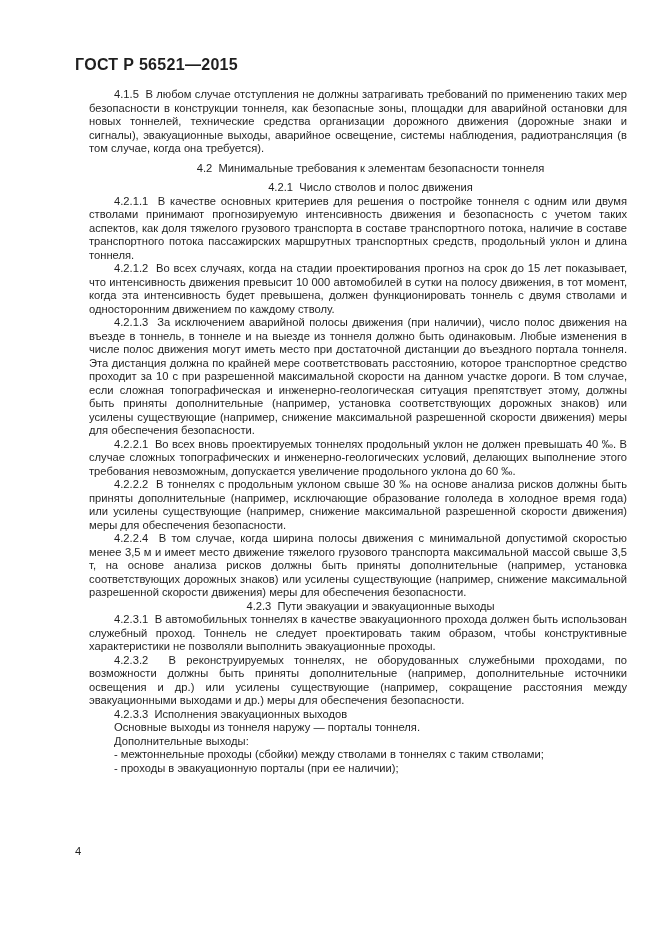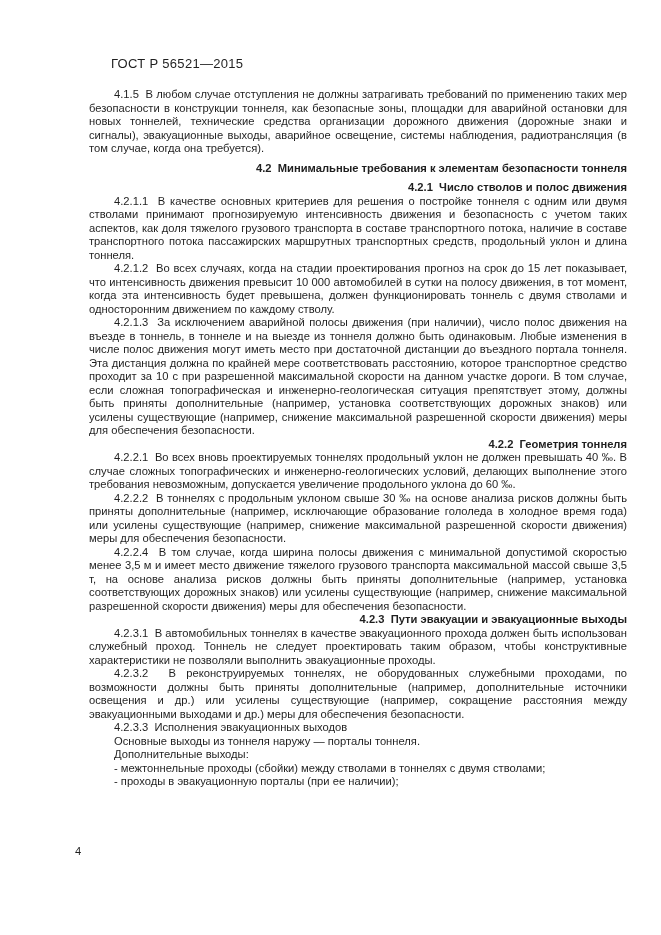--- a/index.html
+++ b/index.html
@@ -9,43 +9,42 @@
     height: 935px;
     background: #ffffff;
     font-family: "Liberation Sans", sans-serif;
     color: #1f1f1f;
     overflow: hidden;
   }
   .doc-header {
     position: absolute;
     left: 75px;
     top: 56px;
-    font-size: 13px;
-    font-weight: 400;
+    font-size: 16px;
+    font-weight: 700;
     letter-spacing: 0.3px;
-    margin-left: 36px;
   }
   .content {
     position: absolute;
     left: 89px;
     top: 88px;
     width: 538px;
     font-size: 11.2px;
     line-height: 13.5px;
     text-align: justify;
     hyphens: auto;
     -webkit-hyphens: auto;
   }
   .content p {
     margin: 0;
     text-indent: 25px;
   }
   .content p.h {
-    font-weight: 700;
-    text-align: right;
+    font-weight: 400;
+    text-align: center;
   }
   .content p.h-sp {
     margin-top: 6px;
   }
   .page-number {
     position: absolute;
     left: 75px;
     top: 845px;
     font-size: 11.2px;
   }
@@ -60,32 +59,31 @@
   <div class="content">
     <p>4.1.5&nbsp; В любом случае отступления не должны затрагивать требований по применению таких мер безопасности в конструкции тоннеля, как безопасные зоны, площадки для аварийной остановки для новых тоннелей, технические средства организации дорожного движения (дорожные знаки и сигналы), эвакуационные выходы, аварийное освещение, системы наблюдения, радиотрансляция (в том случае, когда она требуется).</p>
 
     <p class="h h-sp">4.2&nbsp; Минимальные требования к элементам безопасности тоннеля</p>
     <p class="h h-sp">4.2.1&nbsp; Число стволов и полос движения</p>
 
     <p>4.2.1.1&nbsp; В качестве основных критериев для решения о постройке тоннеля с одним или двумя стволами принимают прогнозируемую интенсивность движения и безопасность с учетом таких аспектов, как доля тяжелого грузового транспорта в составе транспортного потока, наличие в составе транспортного потока пассажирских маршрутных транспортных средств, продольный уклон и длина тоннеля.</p>
     <p>4.2.1.2&nbsp; Во всех случаях, когда на стадии проектирования прогноз на срок до 15 лет показывает, что интенсивность движения превысит 10&nbsp;000 автомобилей в сутки на полосу движения, в тот момент, когда эта интенсивность будет превышена, должен функционировать тоннель с двумя стволами и односторонним движением по каждому стволу.</p>
     <p>4.2.1.3&nbsp; За исключением аварийной полосы движения (при наличии), число полос движения на въезде в тоннель, в тоннеле и на выезде из тоннеля должно быть одинаковым. Любые изменения в числе полос движения могут иметь место при достаточной дистанции до въездного портала тоннеля. Эта дистанция должна по крайней мере соответствовать расстоянию, которое транспортное средство проходит за 10 с при разрешенной максимальной скорости на данном участке дороги. В том случае, если сложная топографическая и инженерно-геологическая ситуация препятствует этому, должны быть приняты дополнительные (например, установка соответствующих дорожных знаков) или усилены существующие (например, снижение максимальной разрешенной скорости движения) меры для обеспечения безопасности.</p>
 
-    <p class="h">4.2.2&nbsp; Геометрия тоннеля</p>
     <p>4.2.2.1&nbsp; Во всех вновь проектируемых тоннелях продольный уклон не должен превышать 40 ‰. В случае сложных топографических и инженерно-геологических условий, делающих выполнение этого требования невозможным, допускается увеличение продольного уклона до 60 ‰.</p>
     <p>4.2.2.2&nbsp; В тоннелях с продольным уклоном свыше 30 ‰ на основе анализа рисков должны быть приняты дополнительные (например, исключающие образование гололеда в холодное время года) или усилены существующие (например, снижение максимальной разрешенной скорости движения) меры для обеспечения безопасности.</p>
     <p>4.2.2.4&nbsp; В том случае, когда ширина полосы движения с минимальной допустимой скоростью менее 3,5 м и имеет место движение тяжелого грузового транспорта максимальной массой свыше 3,5 т, на основе анализа рисков должны быть приняты дополнительные (например, установка соответствующих дорожных знаков) или усилены существующие (например, снижение максимальной разрешенной скорости движения) меры для обеспечения безопасности.</p>
 
     <p class="h">4.2.3&nbsp; Пути эвакуации и эвакуационные выходы</p>
     <p>4.2.3.1&nbsp; В автомобильных тоннелях в качестве эвакуационного прохода должен быть использован служебный проход. Тоннель не следует проектировать таким образом, чтобы конструктивные характеристики не позволяли выполнить эвакуационные проходы.</p>
     <p>4.2.3.2&nbsp; В реконструируемых тоннелях, не оборудованных служебными проходами, по возможности должны быть приняты дополнительные (например, дополнительные источники освещения и др.) или усилены существующие (например, сокращение расстояния между эвакуационными выходами и др.) меры для обеспечения безопасности.</p>
     <p>4.2.3.3&nbsp; Исполнения эвакуационных выходов</p>
 
     <p>Основные выходы из тоннеля наружу — порталы тоннеля.</p>
     <p>Дополнительные выходы:</p>
 
-    <p>- межтоннельные проходы (сбойки) между стволами в тоннелях с двумя стволами;</p>
+    <p>- межтоннельные проходы (сбойки) между стволами в тоннелях с таким стволами;</p>
     <p>- проходы в эвакуационную порталы (при ее наличии);</p>
   </div>
 
   <div class="page-number">4</div>
 
 </div>
 
 </body></html>

